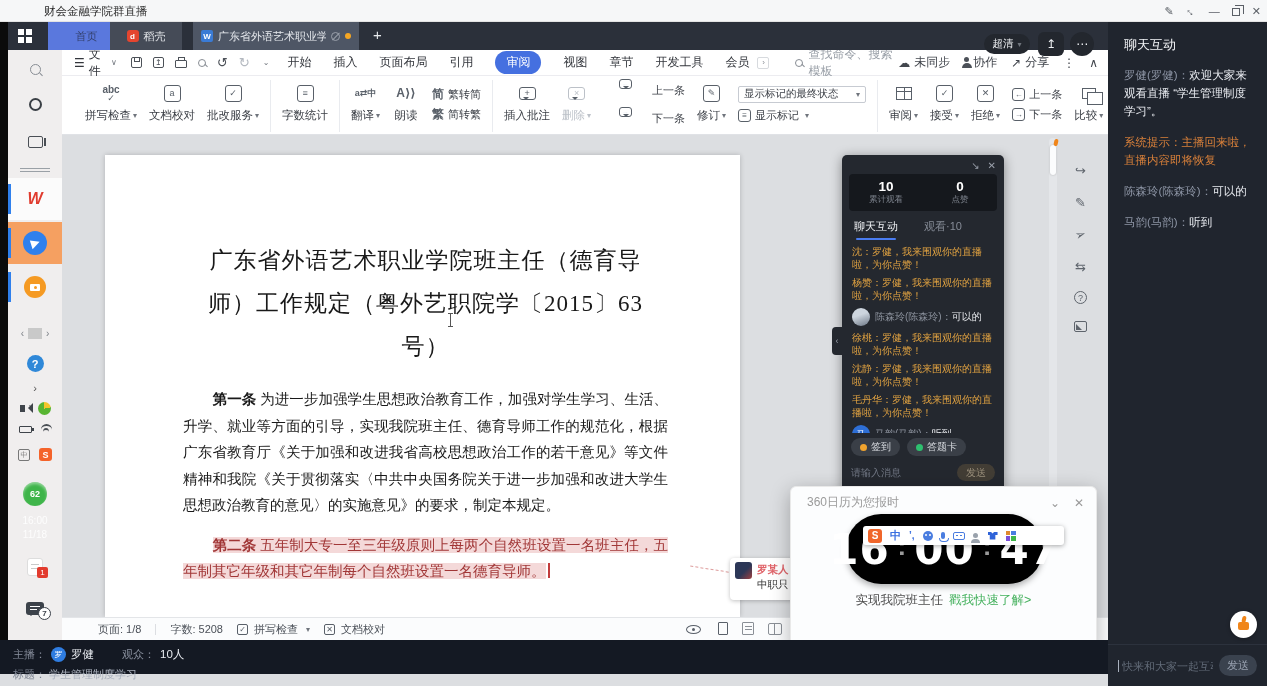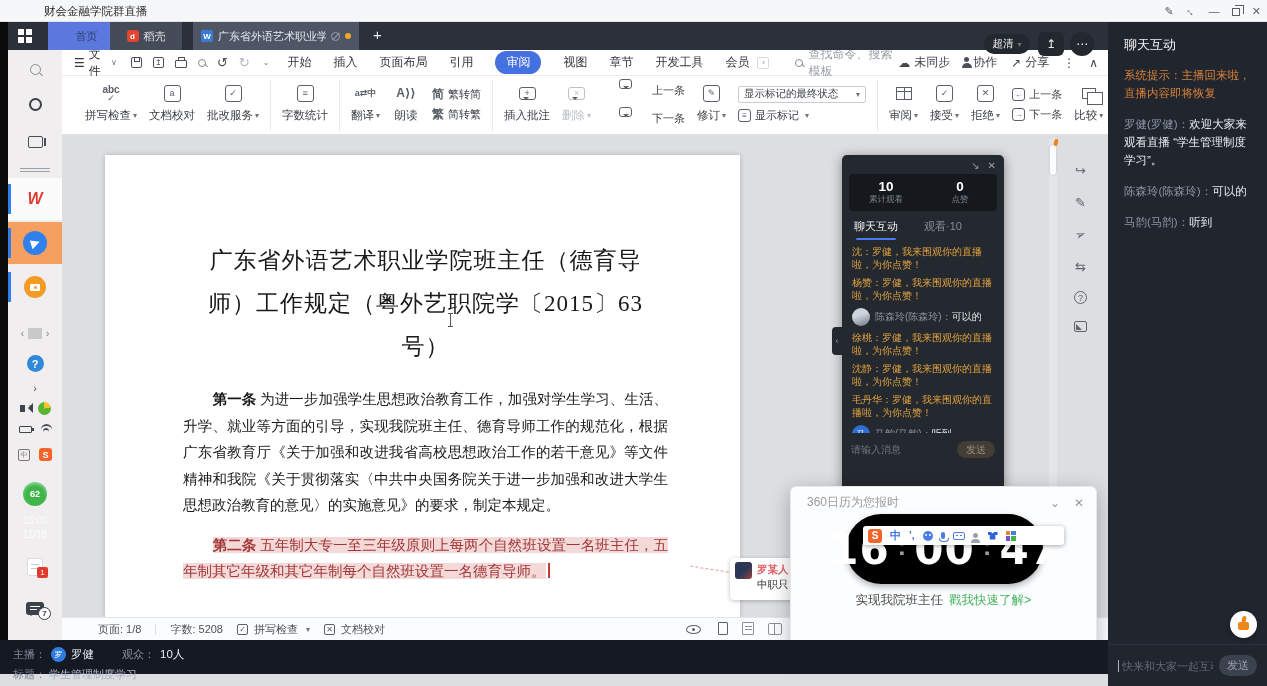--- a/index.html
+++ b/index.html
@@ -703,20 +703,30 @@
       </div>
       <div class="vm"><span class="n">徐桃：</span><span>罗健，我来围观你的直播啦，为你点赞！</span></div>
       <div class="vm"><span class="n">沈静：</span><span>罗健，我来围观你的直播啦，为你点赞！</span></div>
       <div class="vm"><span class="n">毛丹华：</span><span>罗健，我来围观你的直播啦，为你点赞！</span></div>
       <div class="vm user">
         <span class="vav blue">马</span>
         <span><span class="n">马韵(马韵)：</span><span>听到</span></span>
       </div>
 
     </div>
+    <div class="vpills">
+      <span class="vpill">
+          <span class="pdot o"></span>
+          <span>签到</span>
+        </span>
+      <span class="vpill">
+          <span class="pdot g"></span>
+          <span>答题卡</span>
+        </span>
+    </div>
     <div class="vinput">
       <input placeholder="请输入消息" style="">
       <span class="vsend">发送</span>
     </div>
     <div class="vhandle">‹</div>
   </div>
 
   <div class="calw">
     <div class="calhead">
       <span>360日历为您报时</span>
@@ -748,22 +758,22 @@
           <i></i>
         </span>
     </div>
     <div class="calfoot">
       <span>实现我院班主任</span><span class="lnk">戳我快速了解&gt;</span>
     </div>
   </div>
 
   <div class="sidebar">
     <div class="sbtitle">聊天互动</div>
+    <div class="sm"><span class="n">罗健(罗健)：</span><span>欢迎大家来观看直播 “学生管理制度学习”。</span></div>
     <div class="sm sys"><span>系统提示：</span><span>主播回来啦，直播内容即将恢复</span></div>
-    <div class="sm"><span class="n">罗健(罗健)：</span><span>欢迎大家来观看直播 “学生管理制度学习”。</span></div>
     <div class="sm"><span class="n">陈森玲(陈森玲)：</span><span>可以的</span></div>
     <div class="sm"><span class="n">马韵(马韵)：</span><span>听到</span></div>
     <div class="thumbbtn">
         <span class="thumb"></span>
       </div>
     <div class="sbinputbar">
       <input placeholder="快来和大家一起互动吧" style="">
       <span class="sbsend">发送</span>
     </div>
   </div>

